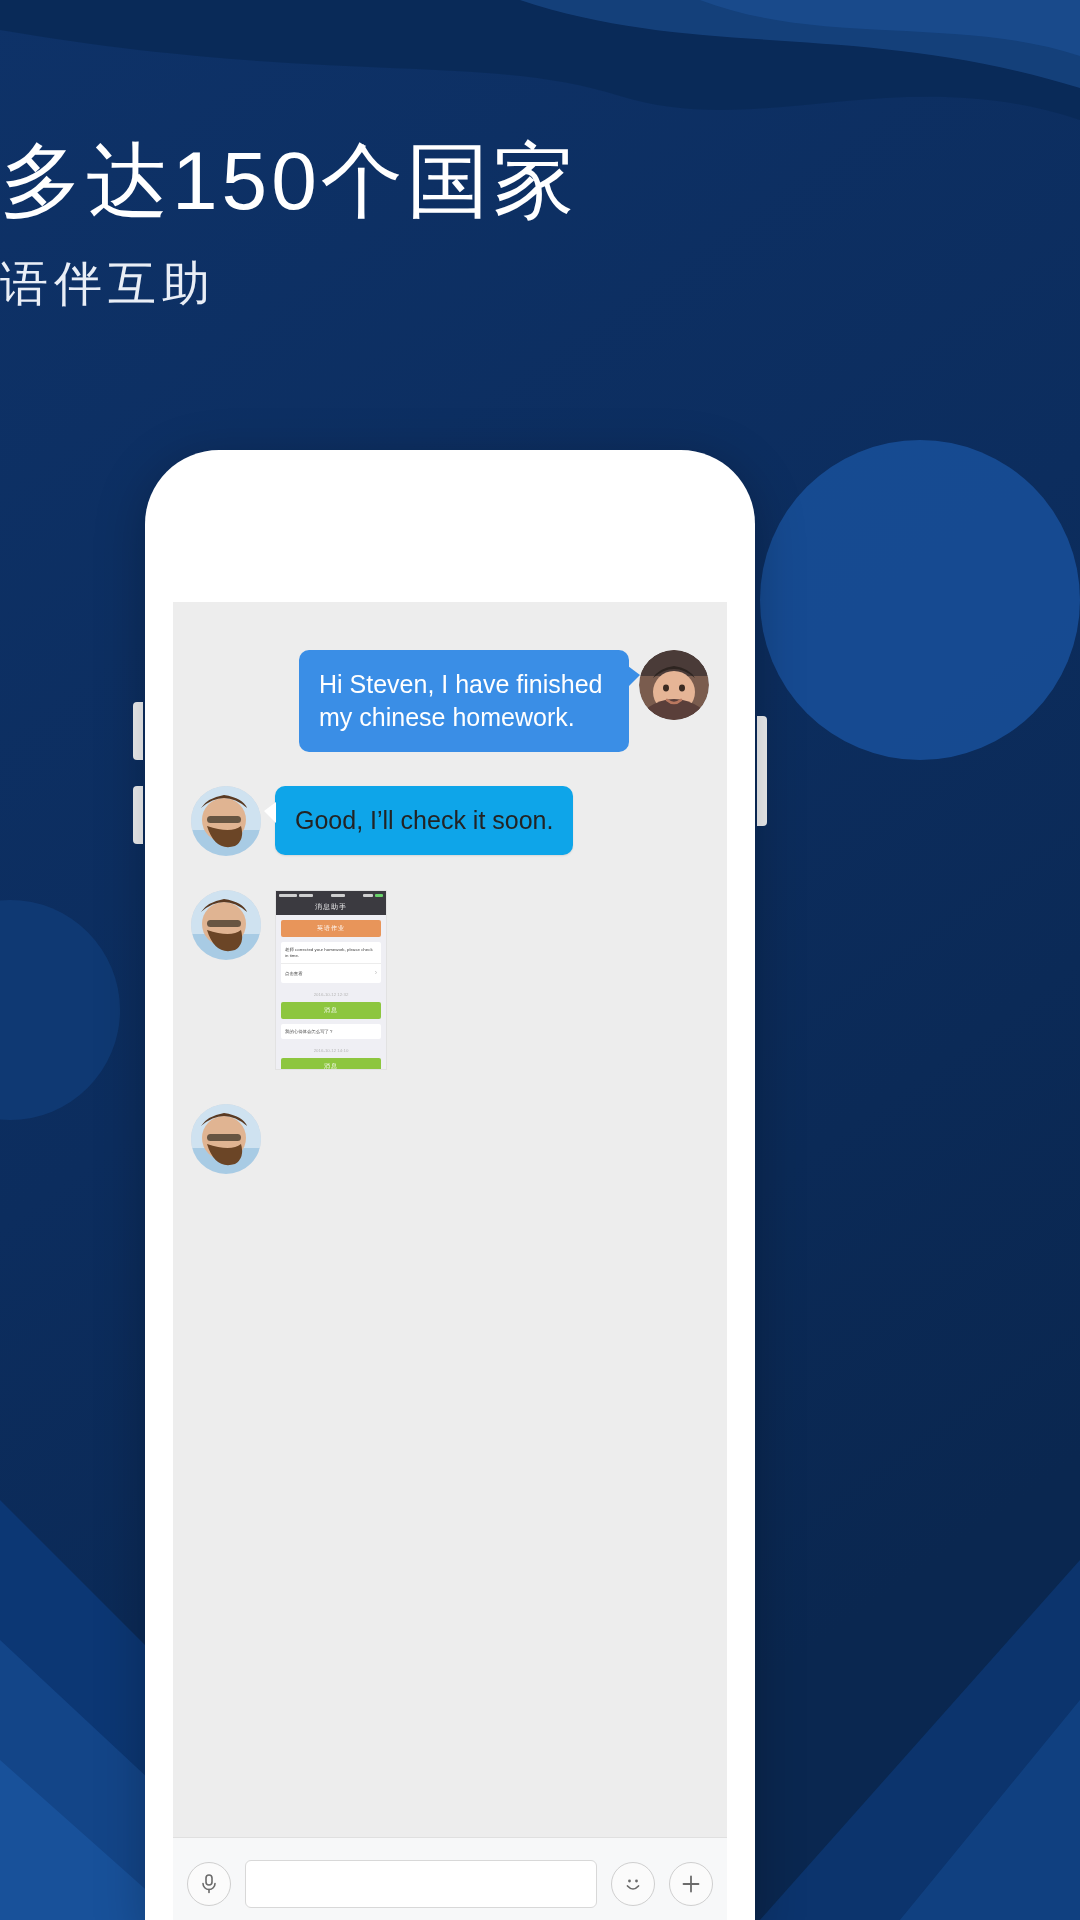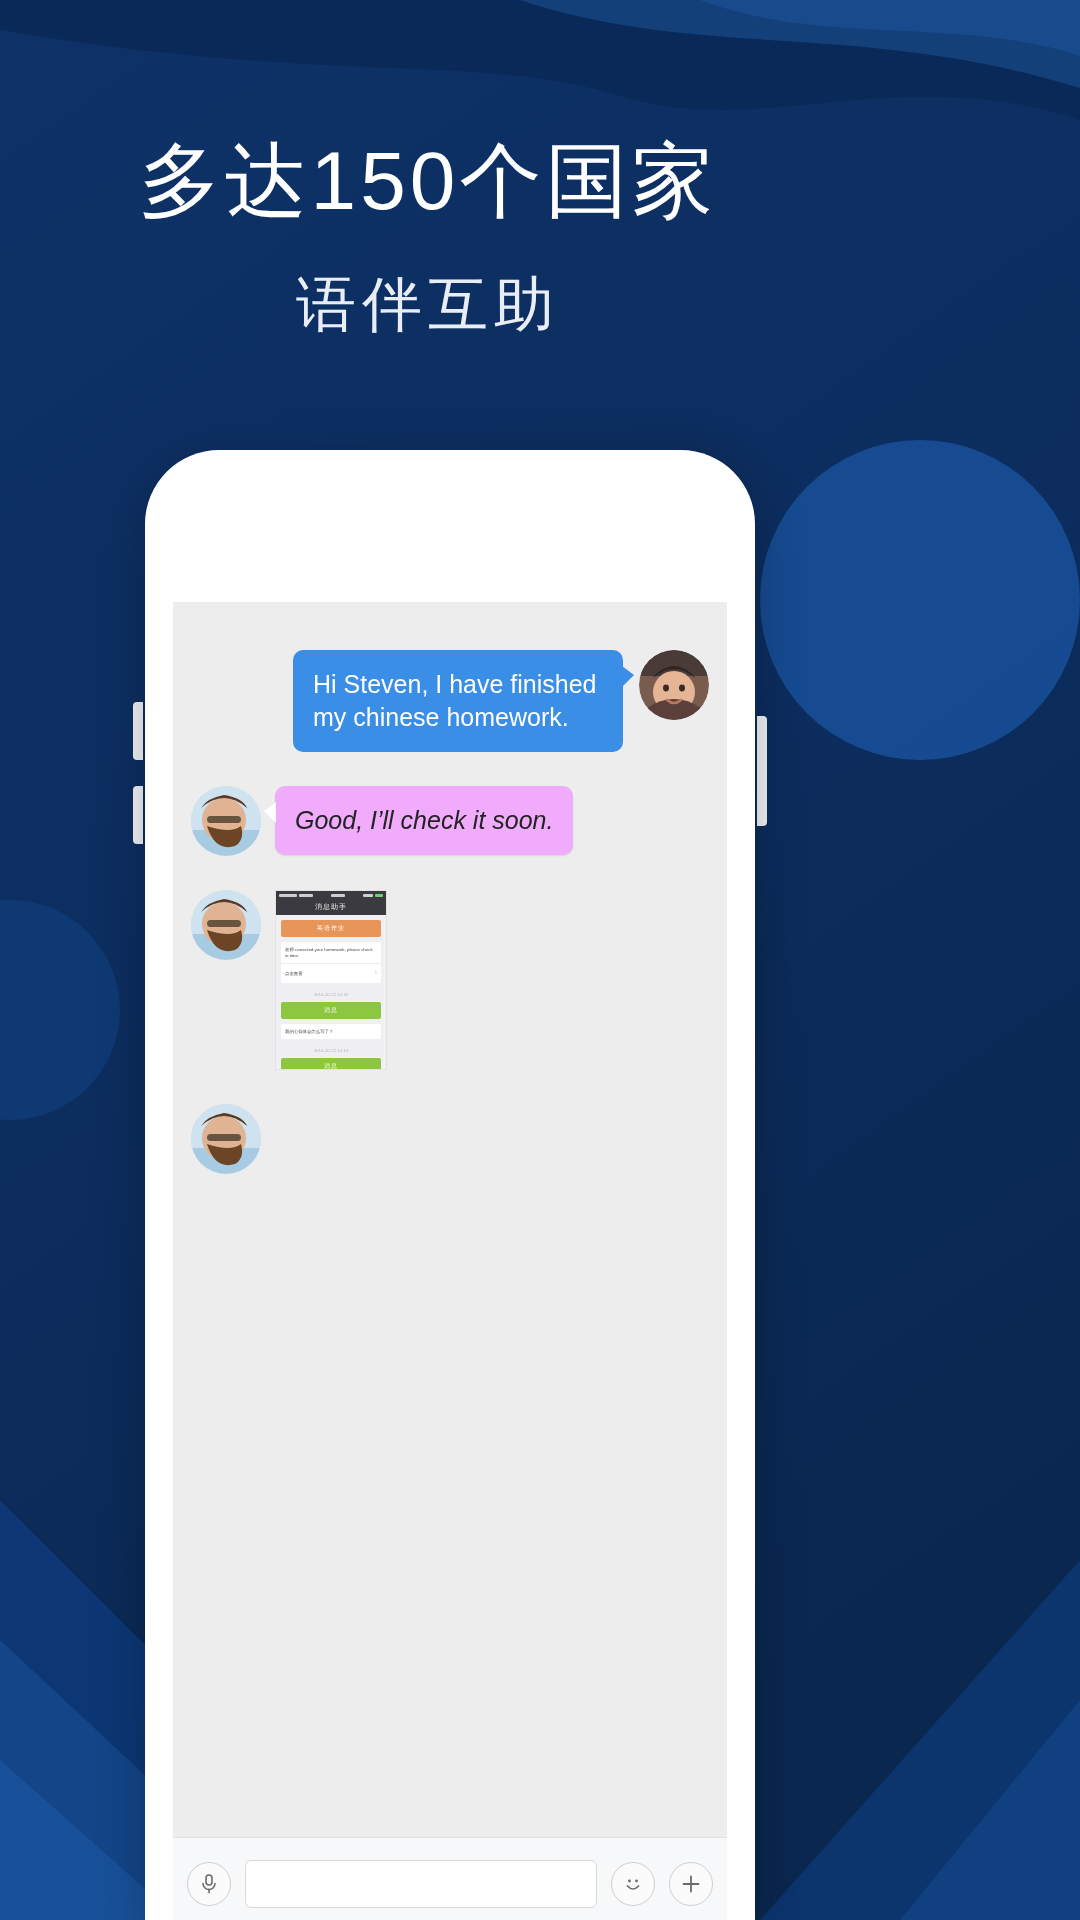--- a/index.html
+++ b/index.html
@@ -10,29 +10,29 @@
     overflow:hidden;
     position:relative;
   }
 
   
   #bg-layer{ position:absolute; inset:0; overflow:hidden; }
   #bg-layer svg{ position:absolute; top:0; left:0; width:1080px; height:1920px; }
 
   
   .headline-wrap{
-    position:absolute; top:140px; left:0; width:856px; text-align:center; z-index:5;
+    position:absolute; top:140px; left:0; width:856px; text-align:left; z-index:5;
   }
   .headline{
     font-size:82px; line-height:1.0; color:#ffffff; font-weight:400;
     letter-spacing:4px;
   }
   .subhead{
-    margin-top:53px;
-    font-size:60px; line-height:1.0; color:#e9eef6; font-weight:300;
+    margin-top:38px;
+    font-size:48px; line-height:1.0; color:#e9eef6; font-weight:300;
     letter-spacing:6px;
   }
 
   
   .phone{
     position:absolute; left:145px; top:450px; width:610px; height:1480px;
     background:#ffffff;
     border-radius:74px 74px 0 0;
     box-shadow:0 10px 50px rgba(0,0,0,.25);
     z-index:10;
@@ -70,26 +70,25 @@
     overflow:hidden; position:relative; background:#cbd7e2;
   }
   .avatar svg{ display:block; width:70px; height:70px; }
 
   .bubble{
     position:relative; max-width:330px;
     padding:18px 20px; font-size:25px; line-height:1.32;
     border-radius:10px; word-wrap:break-word;
   }
   .bubble.out{
-    background:#3a8ee6; color:#ffffff; margin-right:16px;
+    background:#3a8ee6; color:#ffffff; margin-right:10px;
   }
   .bubble.in{
-    background:#f0abfc; color:#232323; margin-left:14px;
+    background:#0ea5e9; color:#232323; margin-left:14px;
     box-shadow:0 1px 2px rgba(0,0,0,.10);
-    font-style:italic;
   }
   .bubble.out:after{
     content:""; position:absolute; right:-11px; top:16px;
     border-top:9px solid transparent; border-bottom:12px solid transparent;
     border-left:12px solid #3a8ee6;
   }
   .bubble.in:after{
     content:""; position:absolute; left:-11px; top:16px;
     border-top:9px solid transparent; border-bottom:12px solid transparent;
     border-right:12px solid #ffffff;

